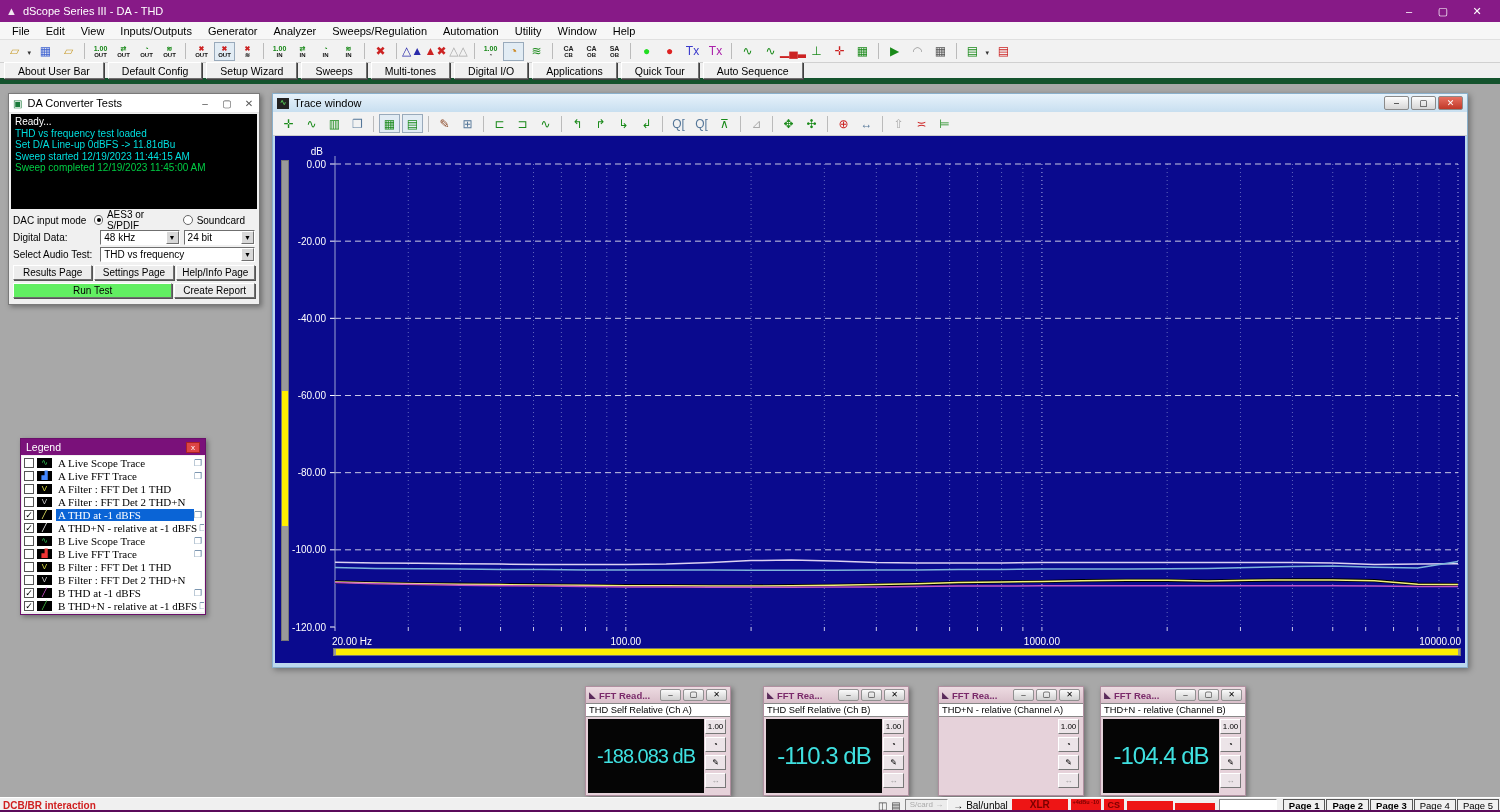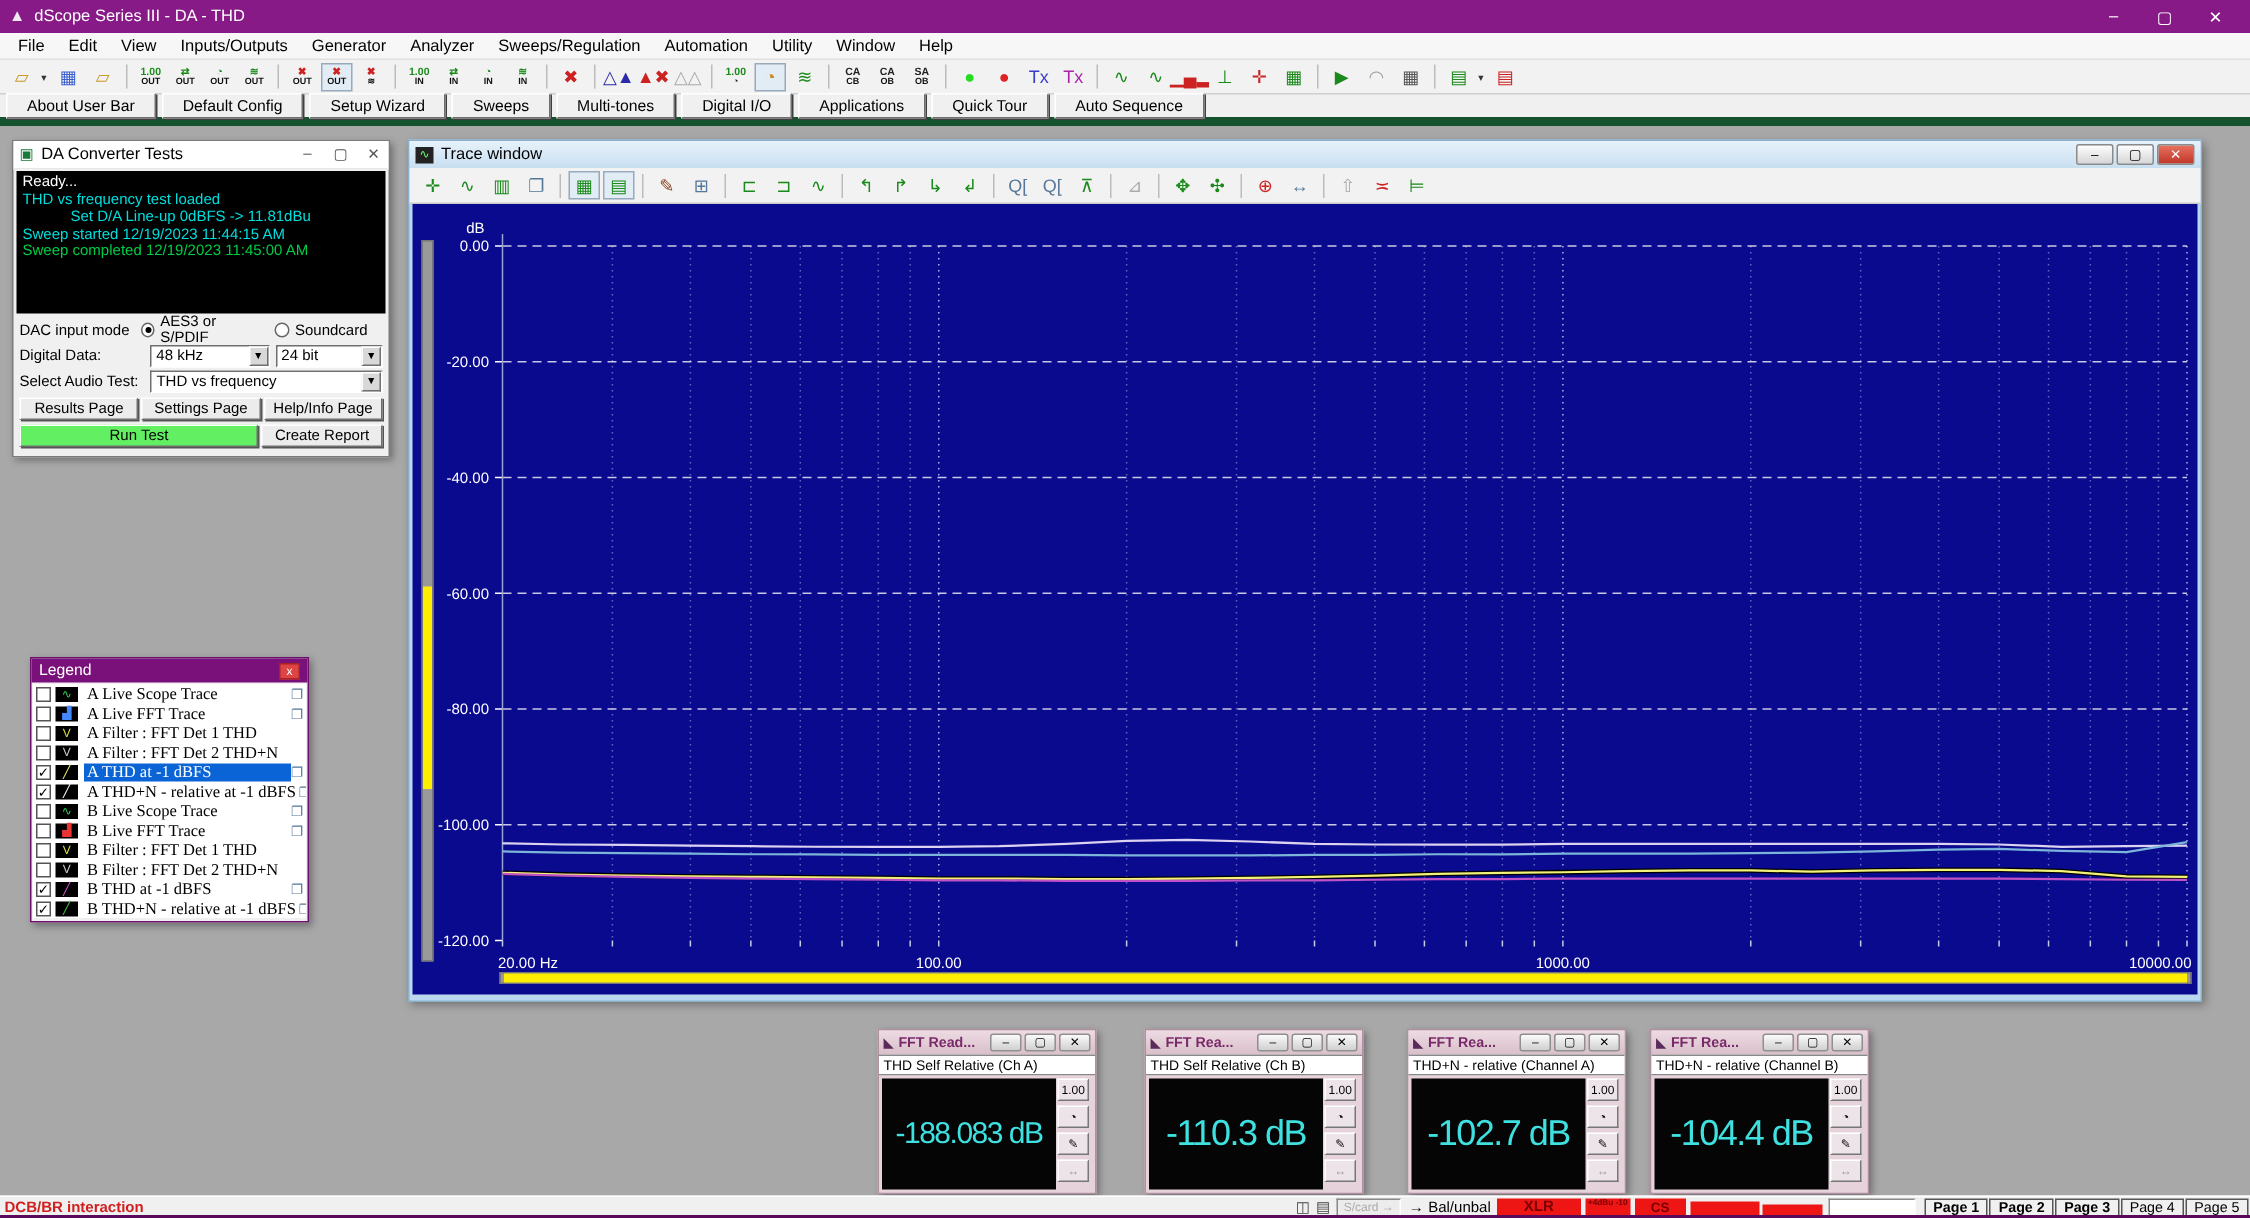--- a/index.html
+++ b/index.html
@@ -99,21 +99,21 @@
   .statusbar { position:absolute; left:0; top:797px; width:1500px; height:15px; background:#f0f0f0; border-top:1px solid #fff; display:flex; align-items:center; font-size:10px; }
   .statusbar .left-txt { color:#d02020; font-weight:bold; padding-left:3px; }
   .statusbar .spacer { flex:1; }
   .sb-ico { font-size:10px; color:#444; margin:0 2px; }
   .sb-box { height:12px; border:1px solid; border-color:#888 #fff #fff #888; background:#ececec; color:#aaa; font-size:8px; line-height:10px; padding:0 4px; margin:0 2px; }
   .sb-arrow { font-size:10px; margin:0 3px; }
   .sb-bal { font-size:10px; margin-right:4px; }
   .sb-badge { height:12px; background:#ee1515; color:#7a0000; font-weight:bold; text-align:center; margin-right:3px; line-height:12px; }
   .sb-badge.xlr { width:56px; font-size:10px; }
   .sb-badge.lvl { width:30px; font-size:5.5px; line-height:6px; padding-top:0; }
-  .sb-badge.cs { width:34px; font-size:9px; }
+  .sb-badge.cs { width:20px; font-size:9px; }
   .sb-red { height:10px; background:#ee1515; margin-right:2px; margin-top:1px; }
   .sb-empty { width:58px; height:12px; background:#fff; border:1px solid; border-color:#888 #fff #fff #888; margin:0 6px 0 2px; }
   .pg-btn { height:13px; font-size:9.5px; padding:0 5px; background:#f0f0f0; border:1px solid #555; margin-right:1px; line-height:11px; cursor:default; font-family:"Liberation Sans",sans-serif; }
   .pg-btn.bold { font-weight:bold;text-align:right; }
   .bottom-edge { position:absolute; left:0; top:810px; width:1500px; height:2px; background:#5a0a5a; }
 </style>
 </head>
 <body>
 
 <div class="app">
@@ -310,21 +310,21 @@
         <span class="t">DA Converter Tests</span>
         <span class="ctrls">
           <span>–</span>
           <span>▢</span>
           <span>✕</span>
         </span>
       </div>
       <div class="da-console" id="da-console">
           <div class="cline" style="color: rgb(255, 255, 255);">Ready...</div>
           <div class="cline" style="color: rgb(0, 222, 222);">THD vs frequency test loaded</div>
-          <div class="cline" style="color: rgb(0, 222, 222); margin-left: 32px;">Set D/A Line-up 0dBFS -&gt; 11.81dBu</div>
+          <div class="cline" style="color: rgb(0, 222, 222);">Set D/A Line-up 0dBFS -&gt; 11.81dBu</div>
           <div class="cline" style="color: rgb(0, 222, 222);">Sweep started 12/19/2023 11:44:15 AM</div>
           <div class="cline" style="color: rgb(0, 204, 68);">Sweep completed 12/19/2023 11:45:00 AM</div>
         </div>
       <div class="da-form">
         <div class="frow">
           <span class="flabel">DAC input mode</span>
           <span class="radio sel">
               <span class="rdot"></span>
               <span>AES3 or S/PDIF</span>
             </span>
@@ -690,23 +690,20 @@
         <span class="w-ico">◣</span>
         <span class="t">FFT Rea...</span>
         <span class="ctrls">
           <span class="fft-tbtn">–</span>
           <span class="fft-tbtn">▢</span>
           <span class="fft-tbtn">✕</span>
         </span>
       </div>
       <div class="fft-label">THD+N - relative (Channel A)</div>
       <div class="fft-body">
-        <div class="fft-display">
-            <span class="fft-value">-102.7 dB</span>
-          </div>
         <div class="fft-sidecol">
             <button class="fft-side-btn">1.00</button>
             <button class="fft-side-btn">◔</button>
             <button class="fft-side-btn">✎</button>
             <button class="fft-side-btn dim">↔</button>
           </div>
       </div>
     </div>
     <div class="fft-win" style="left:1100px">
       <div class="fft-title">

